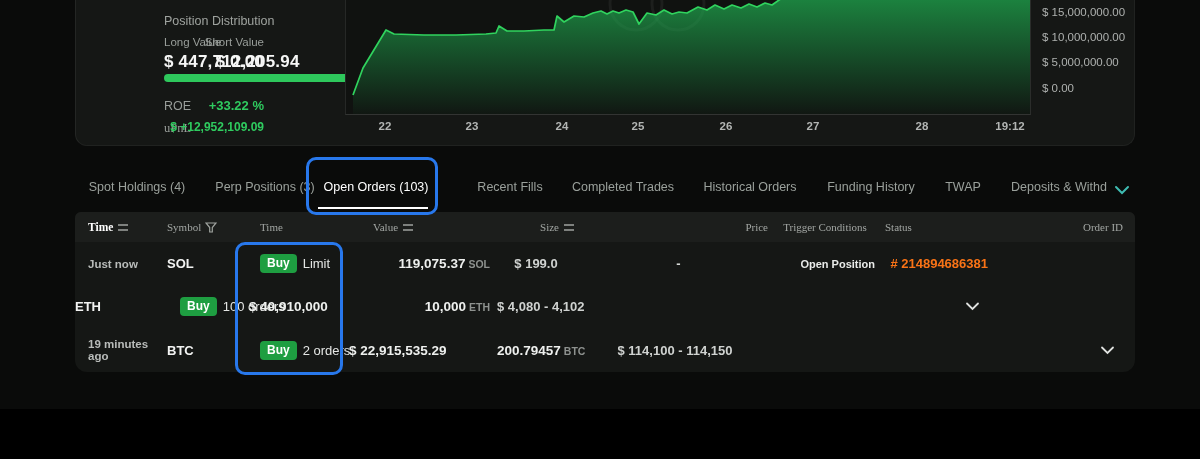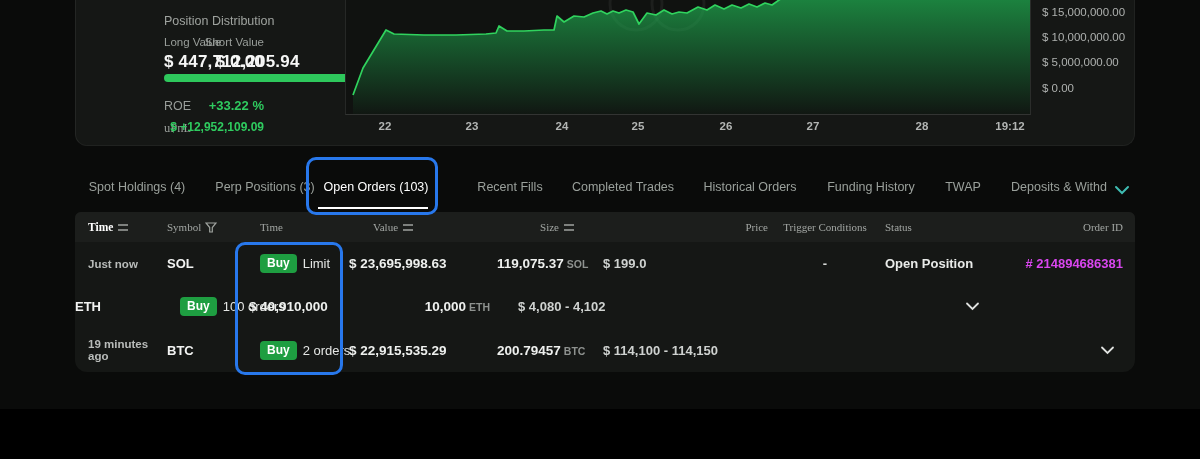--- a/index.html
+++ b/index.html
@@ -65,24 +65,24 @@
   .cell { font-size:13px; }
   .c-time { padding-left:13px; font-size:11.5px; font-weight:bold; color:#b9bcba; }
   .c-sym  { font-size:13px; font-weight:bold; color:#f2f3f2; }
   .c-side { padding-left:13px; display:flex; align-items:center; gap:6px; white-space:nowrap; }
   .badge  { background:var(--badge-green); color:#fff; font-size:12px; font-weight:bold;
             padding:2px 7px; border-radius:4px; line-height:15px; }
   .side-txt { color:#e4e6e4; font-size:13px; }
   .c-val  { padding-left:2px; font-size:13.5px; font-weight:bold; color:#eef0ee; white-space:nowrap; }
   .c-size { text-align:right; padding-right:7px; font-size:13.5px; font-weight:bold; color:#eef0ee; white-space:nowrap; }
   .c-size .unit { font-size:10.5px; font-weight:bold; color:#8e928f; margin-left:3px; }
-  .c-price{ text-align:left; padding-right:7px; font-size:13px; font-weight:600; color:#cfd2d0; white-space:nowrap;margin-left:21px; }
+  .c-price{ text-align:center; padding-right:7px; font-size:13px; font-weight:600; color:#cfd2d0; white-space:nowrap; }
   .c-trig { text-align:center; font-size:13px; font-weight:bold; color:#d7d9d7; }
-  .c-stat { padding-left:10px; font-size:13px; font-weight:bold; color:#e9ebe9; white-space:nowrap; }
-  .c-oid  { text-align:right; padding-right:12px; font-size:13px; font-weight:bold; color:#d946ef; white-space:nowrap; }
+  .c-stat { padding-left:10px; font-size:11px; font-weight:bold; color:#e9ebe9; white-space:nowrap;text-align:right; }
+  .c-oid  { text-align:right; padding-right:12px; font-size:13px; font-weight:bold; color:#f97316; white-space:nowrap; }
   .c-oid .chev { display:inline-block; margin-right:8px; cursor:pointer; }
 
   
   .anno { position:absolute; border:3px solid var(--anno-blue); border-radius:10px; pointer-events:none; }
   .anno1 { left:306px; top:157px; width:132px; height:58px; }
   .anno2 { left:235px; top:242px; width:108px; height:133px; }
 
   
   .footer-line { position:absolute; left:0; top:409px; width:1200px; height:1px; background:#1e201e; }
   .footer { position:absolute; left:0; top:410px; width:1200px; height:49px; background:#0d0e0d; }
@@ -205,21 +205,20 @@
 
     <div class="t-body">
 
       <div class="t-row">
         <div class="cell c-time">Just now</div>
         <div class="cell c-sym">SOL</div>
         <div class="cell c-side">
           <span class="badge">Buy</span>
           <span class="side-txt">Limit</span>
         </div>
-        <div class="cell c-val">$ 23,695,998.63</div>
         <div class="cell c-size">
           <span>119,075.37</span><span class="unit">SOL</span>
         </div>
         <div class="cell c-price">$ 199.0</div>
         <div class="cell c-trig">-</div>
         <div class="cell c-stat">Open Position</div>
         <div class="cell c-oid"># 214894686381</div>
       </div>
 
       <div class="t-row">

